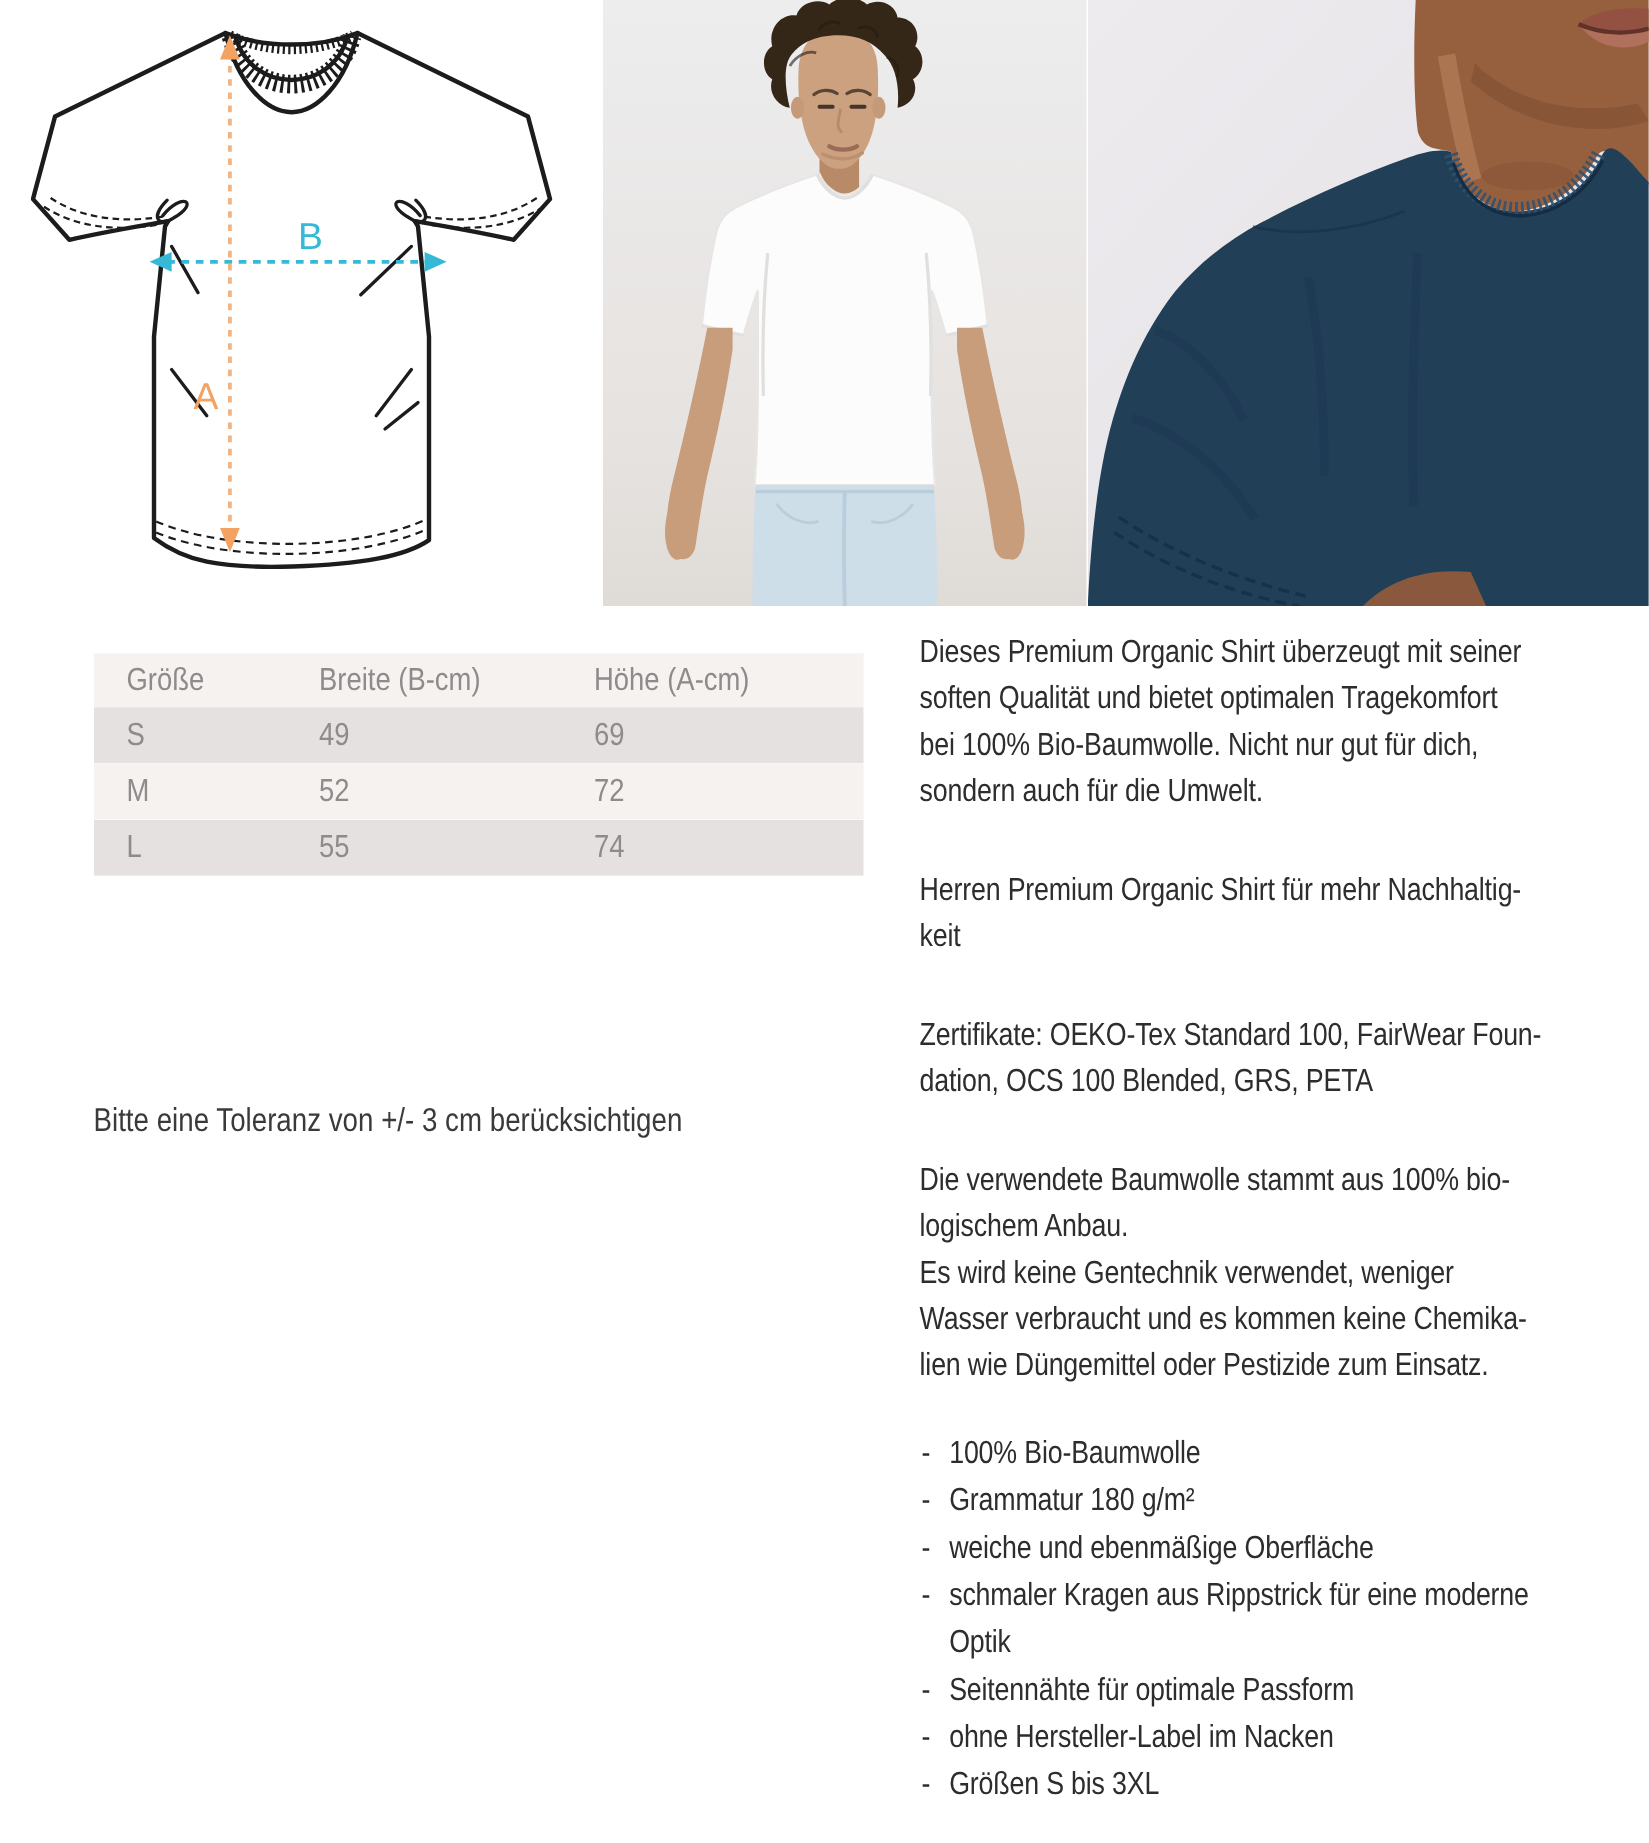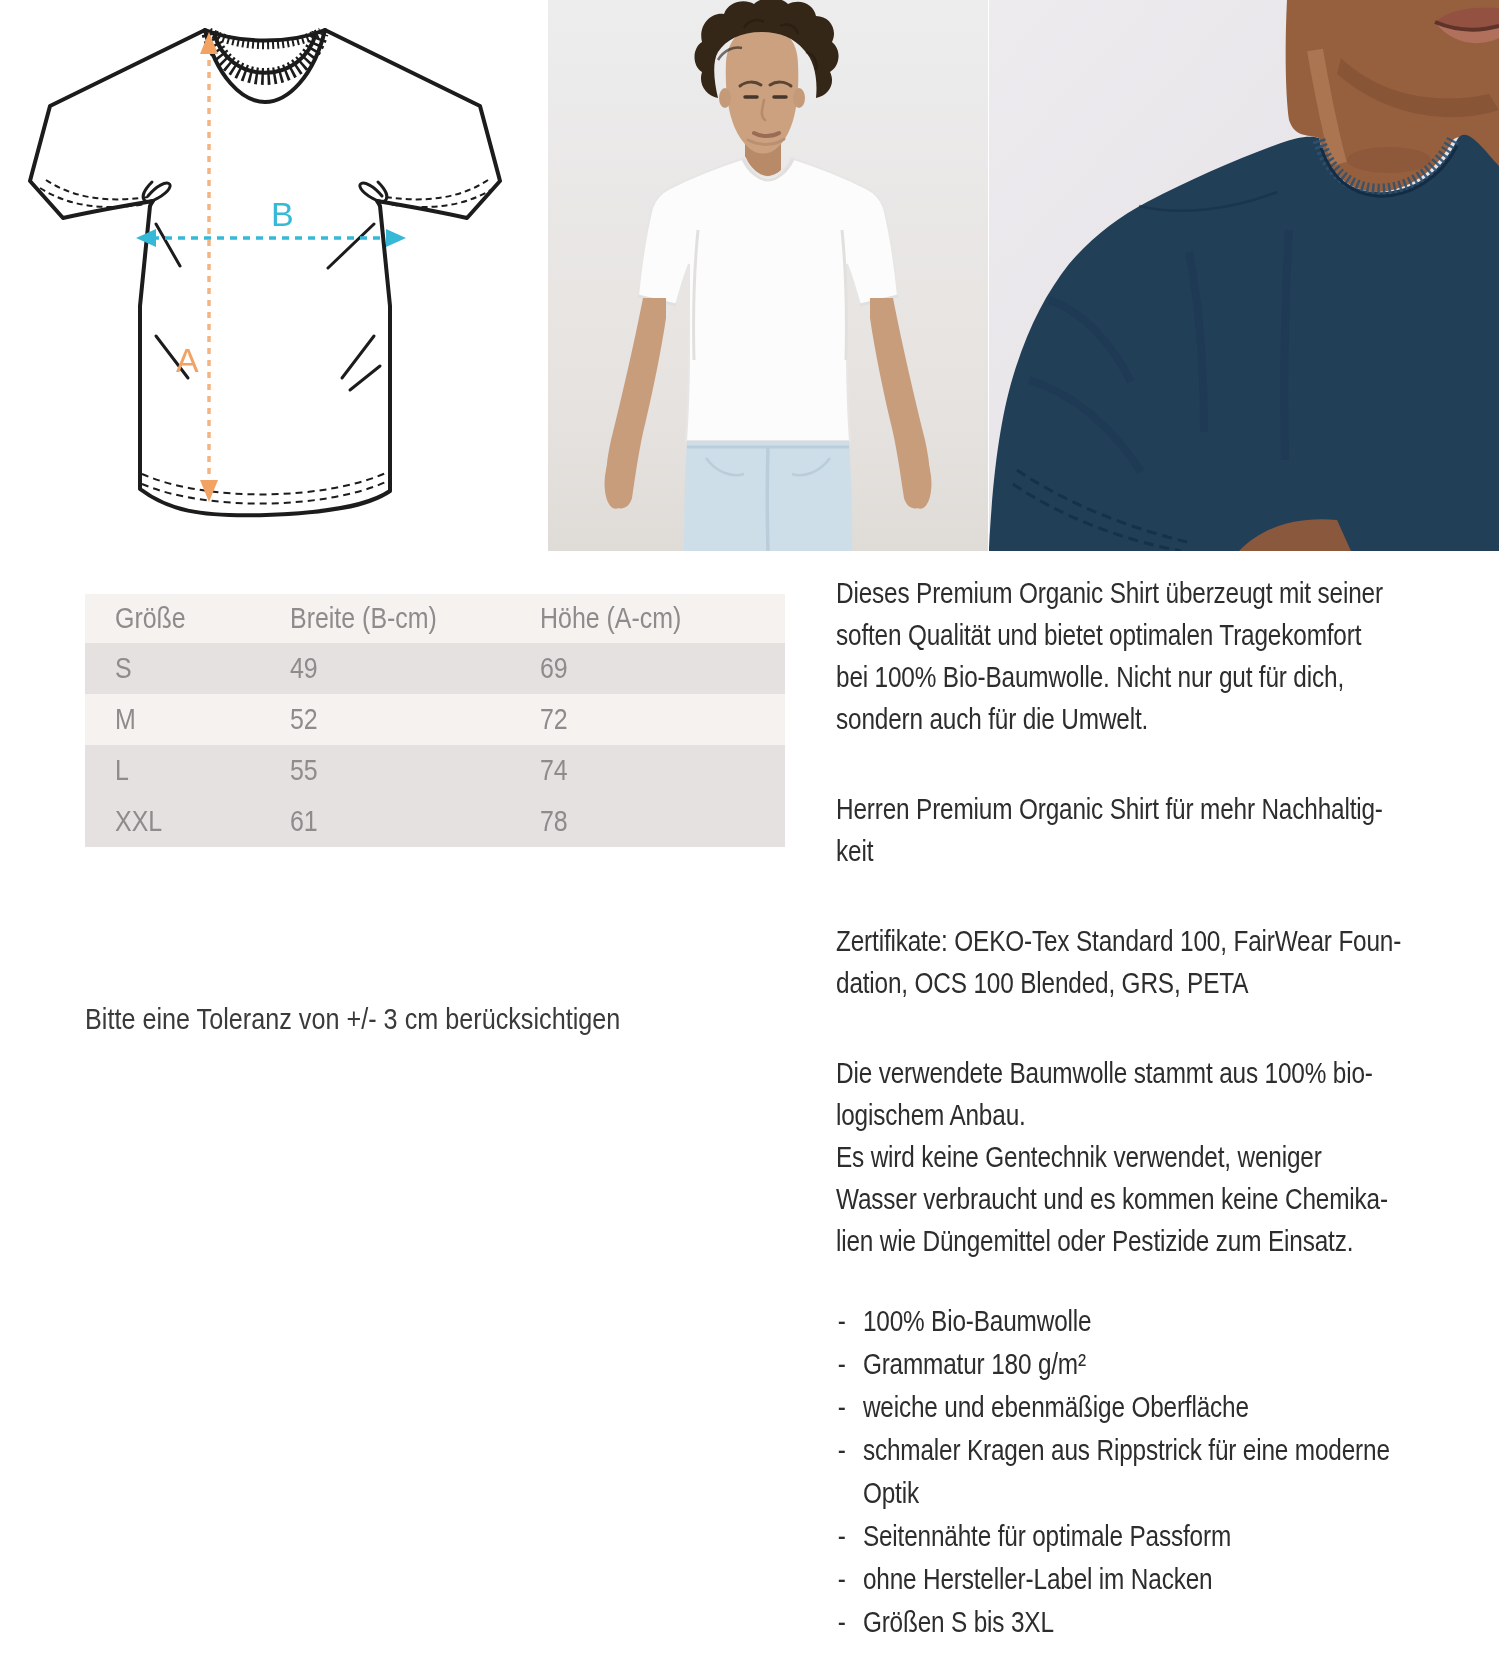--- a/index.html
+++ b/index.html
@@ -268,25 +268,20 @@
     <tr class="light">
       <td><span class="cnd">M</span></td>
       <td><span class="cnd">52</span></td>
       <td><span class="cnd">72</span></td>
     </tr>
     <tr class="dark">
       <td><span class="cnd">L</span></td>
       <td><span class="cnd">55</span></td>
       <td><span class="cnd">74</span></td>
     </tr>
-    <tr class="dark">
-      <td><span class="cnd">XXL</span></td>
-      <td><span class="cnd">61</span></td>
-      <td><span class="cnd">78</span></td>
-    </tr>
   </tbody>
     </table>
 
   <div class="tolerance">Bitte eine Toleranz von +/- 3 cm berücksichtigen</div>
 
   <div class="desc">
     <p>Dieses Premium Organic Shirt überzeugt mit seiner
 soften Qualität und bietet optimalen Tragekomfort
 bei 100% Bio-Baumwolle. Nicht nur gut für dich,
 sondern auch für die Umwelt.</p>

